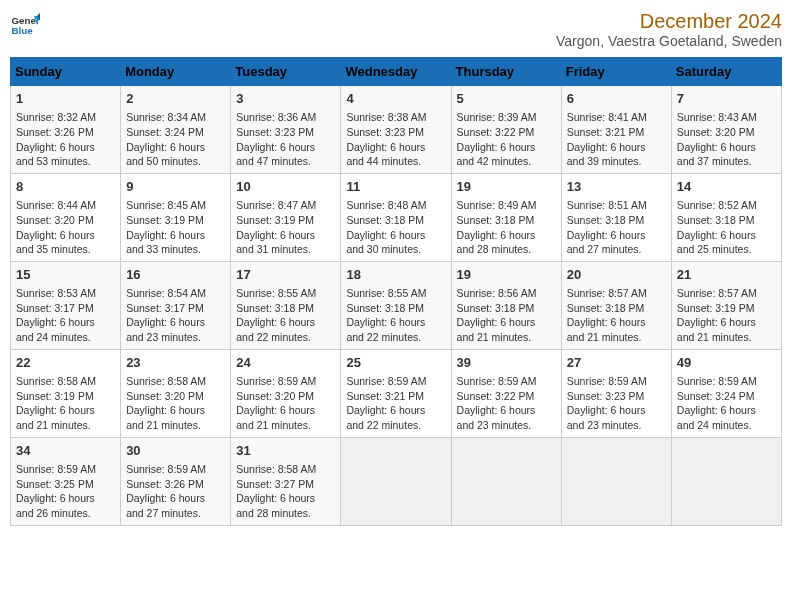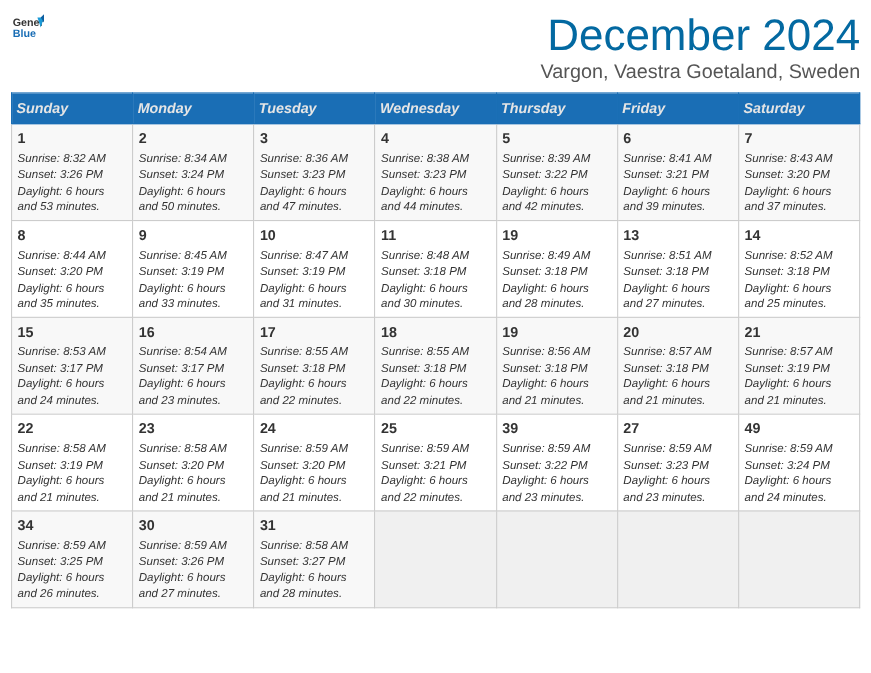--- a/index.html
+++ b/index.html
@@ -22,42 +22,41 @@
       gap: 4px;
     }
     .logo-icon {
       width: 30px;
       height: 30px;
     }
     .title-area {
       text-align: right;
     }
     .month-title {
-      font-size: 40px;
-      color: #0369a1;
+      font-size: 20px;
+      color: #a16207;
       font-weight: normal;
     }
     .location {
-      font-size: 18px;
+      font-size: 14px;
       color: #555;
     }
     table {
       width: 100%;
       border-collapse: collapse;
       font-size: 11px;
     }
     thead tr th {
       background-color: #1a6eb5;
-      color: #e5e5e5;
+      color: #000000;
       padding: 6px 4px;
       text-align: left;
       font-size: 13px;
       font-weight: bold;
       border: 1px solid #1a6eb5;
-      font-style: italic;
     }
     tbody tr td {
       vertical-align: top;
       padding: 4px 5px;
       border: 1px solid #ccc;
       height: 78px;
       width: 14.28%;
       background: #fff;
       color: #333;
       font-size: 10.5px;
@@ -70,21 +69,20 @@
       background: #f0f0f0;
     }
     .day-num {
       font-size: 13px;
       font-weight: bold;
       display: block;
       margin-bottom: 2px;
     }
     .day-info {
       color: #333;
-      font-style: italic;
     }
   </style>
 </head>
 <body>
 
 <div class="header-area">
   <div class="logo">
     <svg class="logo-icon" viewBox="0 0 40 40">
       <text x="2" y="18" font-size="13" font-weight="bold" fill="#333">General</text>
       <text x="2" y="32" font-size="13" font-weight="bold" fill="#1a6eb5">Blue</text>

